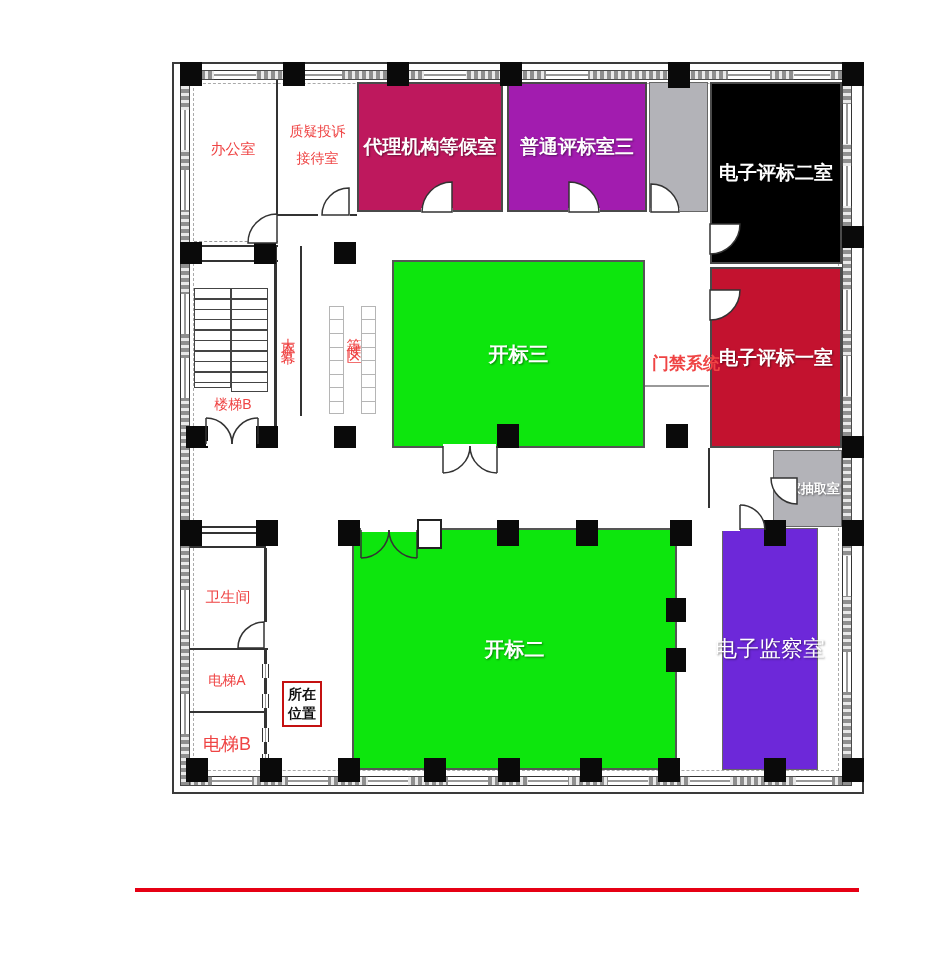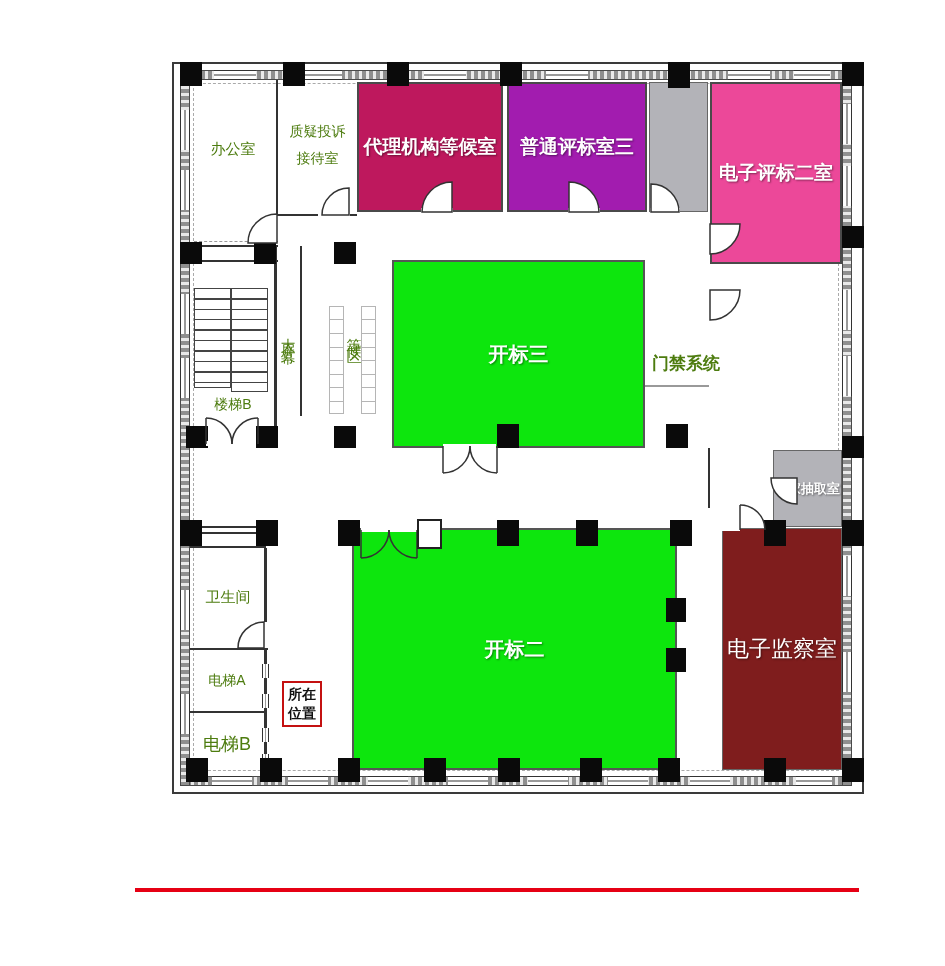--- a/index.html
+++ b/index.html
@@ -16,21 +16,21 @@
          border-top:1.5px solid #333;border-bottom:1.5px solid #333;z-index:22;}
   .win-v{background:linear-gradient(90deg,#fff 0 42%,#9a9a9a 42% 58%,#fff 58%);
          border-left:1.5px solid #333;border-right:1.5px solid #333;z-index:22;}
   .col{background:#0a0a0a;z-index:25;}
   .line{background:#333;z-index:20;}
   .gline{background:#999;z-index:20;}
   .dashline{border-top:1px dashed #999;z-index:5;}
   .dashrect{border:1px dashed #aaa;z-index:4;}
   .room{border:2px solid #4a4a4a;display:flex;align-items:center;justify-content:center;z-index:10;}
   .room-light{border:1.5px solid #666;}
-  .lbl{color:#4d7c0f;z-index:40;white-space:nowrap;}
+  .lbl{color:#ef4444;z-index:40;white-space:nowrap;}
   .lbl-onfill{color:#fff;font-weight:bold;text-shadow:1px 1px 2px rgba(0,0,0,.45);
               z-index:40;white-space:nowrap;}
   .center-txt{display:flex;align-items:center;justify-content:center;text-align:center;}
   .vtext{writing-mode:vertical-rl;letter-spacing:6px;}
   .stairs{border:1.5px solid #444;z-index:15;
           background:repeating-linear-gradient(180deg,transparent 0 9px,#444 9px 10.5px);}
   .chairs{border:1px solid #b5b5b5;z-index:15;
           background:repeating-linear-gradient(180deg,transparent 0 12.5px,#b5b5b5 12.5px 13.5px);}
   .podium{background:#fff;border:2px solid #222;z-index:35;}
   .doors{position:absolute;left:0;top:0;z-index:30;pointer-events:none;}
@@ -78,33 +78,36 @@
   <div class="abs win-v" style="left:842px;top:556px;width:10px;height:40px"></div>
   <div class="abs win-v" style="left:842px;top:652px;width:10px;height:40px"></div>
 
   <div class="abs room" style="left: 357px; top: 82px; width: 146px; height: 130px; background: #be185d;">
     <span class="lbl-onfill" style="font-size:19px">代理机构等候室</span>
   </div>
   <div class="abs room" style="left: 507px; top: 82px; width: 140px; height: 130px; background: #a21caf;">
     <span class="lbl-onfill" style="font-size:19px">普通评标室三</span>
   </div>
   <div class="abs room room-light" style="left: 649px; top: 82px; width: 59px; height: 130px; background: rgb(179, 179, 184);"></div>
-  <div class="abs room" style="left: 710px; top: 82px; width: 132px; height: 182px; background: #ec4899;">
+  <div class="abs room" style="left: 710px; top: 82px; width: 132px; height: 182px; background: #000000;">
     <span class="lbl-onfill" style="font-size:19px">电子评标二室</span>
+  </div>
+  <div class="abs room" style="left: 710px; top: 267px; width: 132px; height: 181px; background: rgb(195, 18, 47);">
+    <span class="lbl-onfill" style="font-size:19px">电子评标一室</span>
   </div>
   <div class="abs room" style="left: 352px; top: 528px; width: 325px; height: 242px; border-color: rgb(85, 85, 85); background: rgb(13, 230, 13);">
     <span class="lbl-onfill" style="font-size:20px">开标二</span>
   </div>
   <div class="abs room" style="left: 392px; top: 260px; width: 253px; height: 188px; border-color: rgb(85, 85, 85); background: rgb(13, 230, 13);">
     <span class="lbl-onfill" style="font-size:20px">开标三</span>
   </div>
   <div class="abs room room-light" style="left: 773px; top: 450px; width: 69px; height: 77px; background: rgb(179, 179, 184);">
     <span class="lbl-onfill" style="font-size:13px">专家抽取室</span>
   </div>
-  <div class="abs room room-light" style="left: 722px; top: 528px; width: 120px; height: 242px; background: #7f1d1d;">
+  <div class="abs room room-light" style="left: 722px; top: 528px; width: 96px; height: 242px; background: #6d28d9;">
     <span class="lbl-onfill" style="font-size:22px;font-weight:normal">电子监察室</span>
   </div>
 
   <div class="abs line" style="left:276px;top:80px;width:2px;height:136px"></div>
   <div class="abs line" style="left:277px;top:214px;width:41px;height:2px"></div>
   <div class="abs line" style="left:350px;top:214px;width:7px;height:2px"></div>
   <div class="abs dashline" style="left:194px;top:241px;width:84px;height:0"></div>
   <div class="abs line" style="left:190px;top:245px;width:88px;height:2px"></div>
   <div class="abs line" style="left:190px;top:260px;width:88px;height:2px"></div>
   <div class="abs line" style="left:274px;top:246px;width:3px;height:198px"></div>

